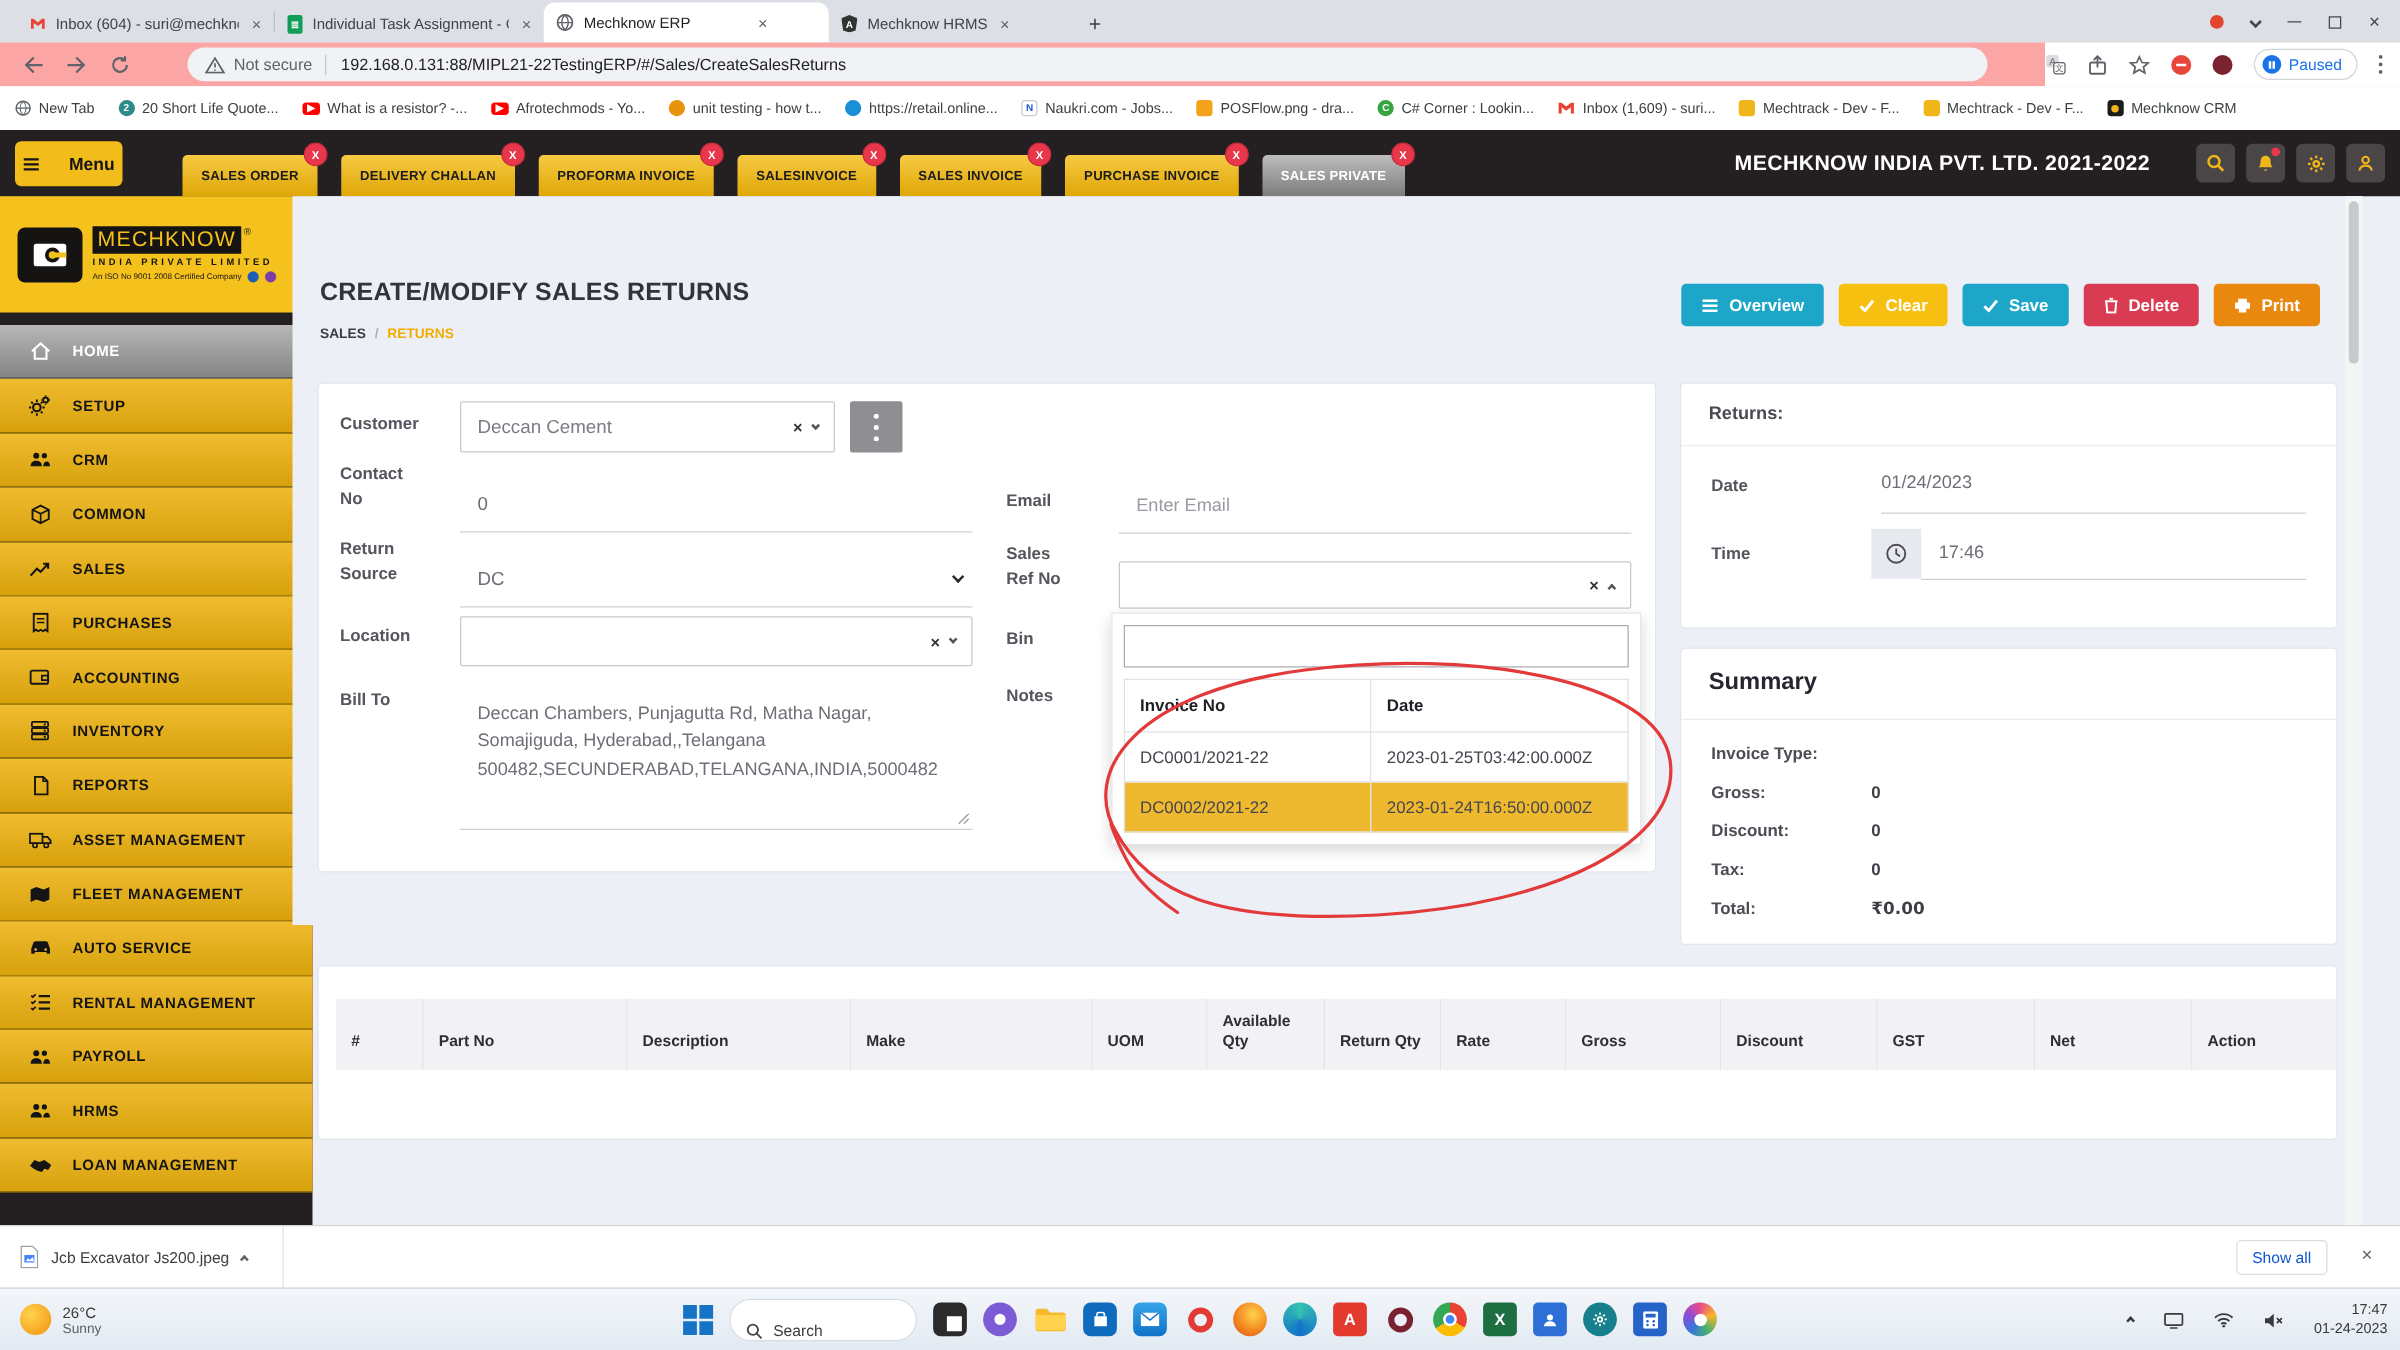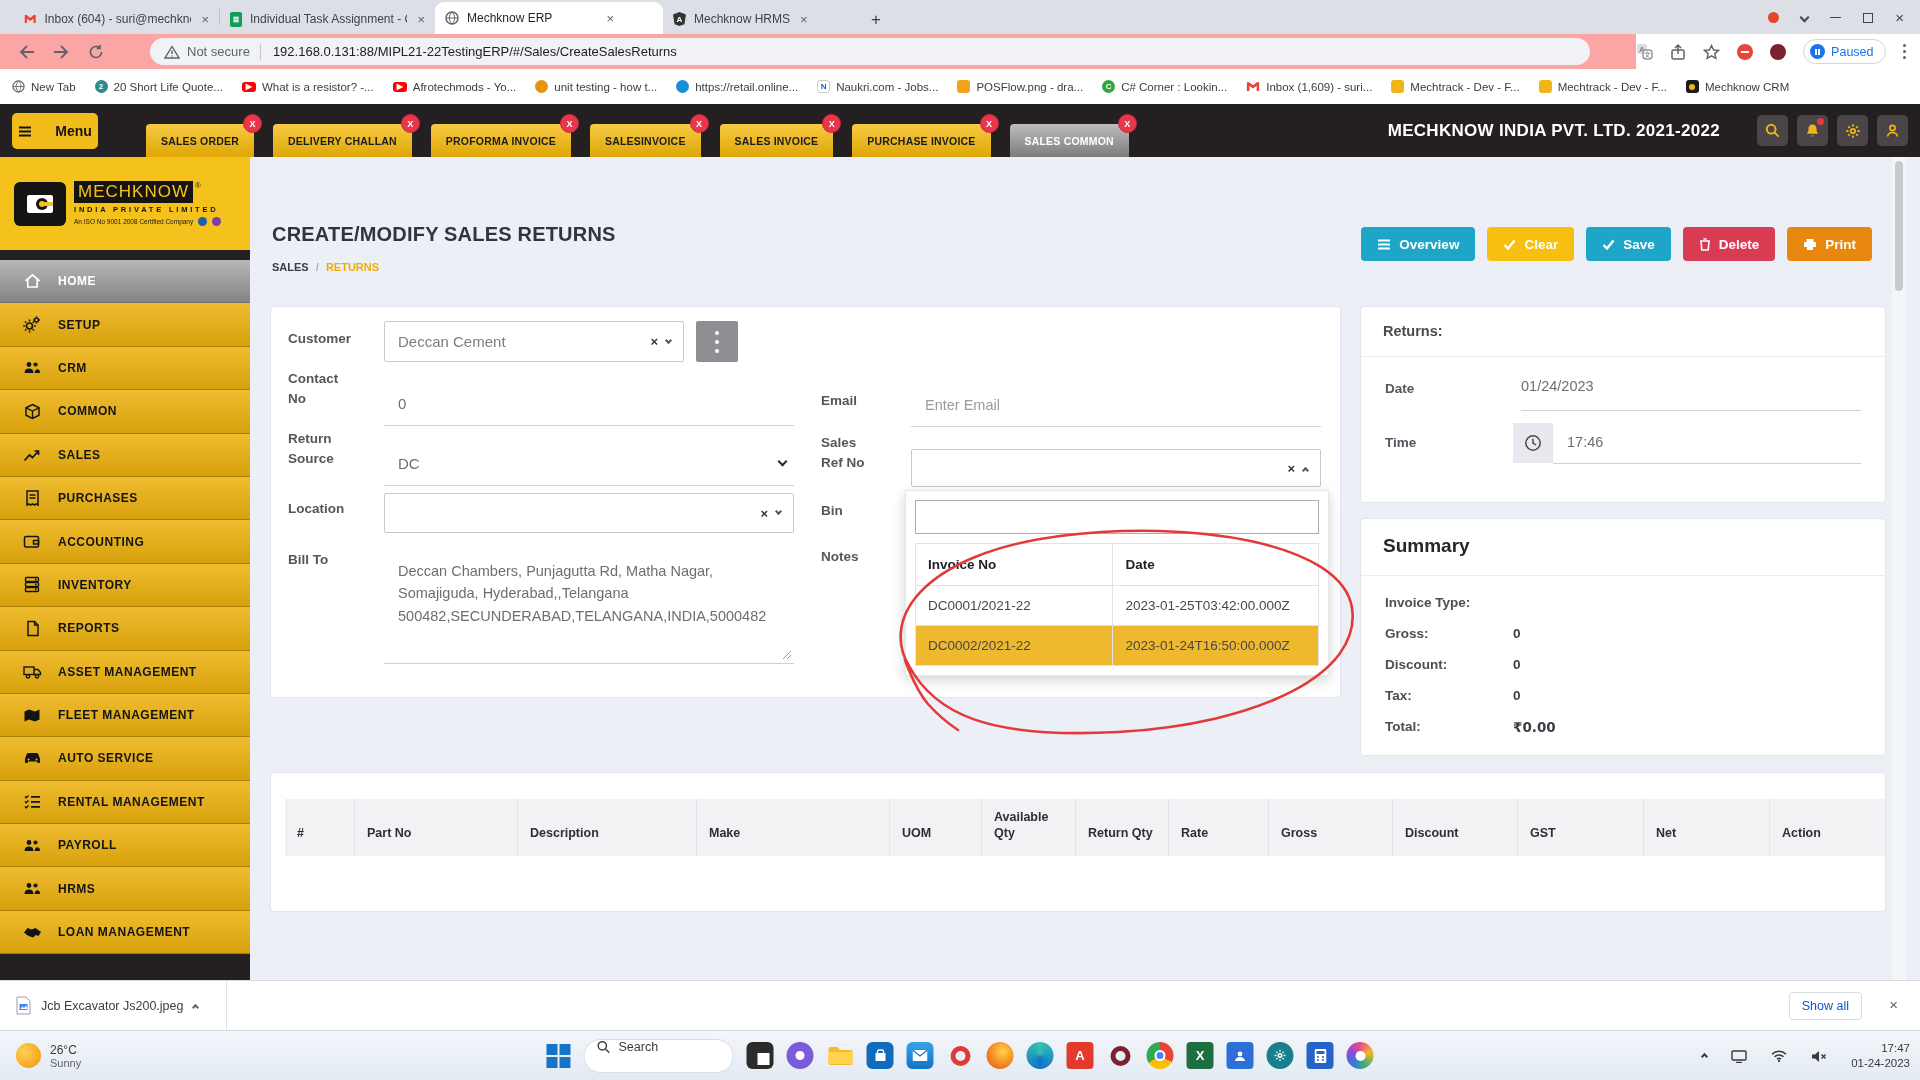--- a/index.html
+++ b/index.html
@@ -33,21 +33,21 @@
 .xbadge{position:absolute;top:-10px;right:-8px;width:19px;height:19px;border-radius:50%;background:#e8374a;color:#fff;font-size:9px;font-weight:bold;display:flex;align-items:center;justify-content:center;border:1px solid #c92a3c}
 #company{position:absolute;right:200px;top:17px;color:#fff;font-size:17px;font-weight:bold;letter-spacing:.3px}
 .hicon{width:31px;height:31px;border-radius:5px;background:#4a4546;display:flex;align-items:center;justify-content:center;position:relative}
 
 #sidebar{position:absolute;left:0;top:157px;width:250px;height:823px;background:#242021}
 #logoblock{height:93px;background:#f5c21d;display:flex;align-items:center;padding-left:14px;gap:8px}
 .sbitem{height:43.4px;display:flex;align-items:center;gap:16px;padding-left:22px;background:linear-gradient(#f0bc30,#d7a10c);border-bottom:1px solid #a87f00;font-size:12px;font-weight:bold;color:#141414;letter-spacing:.5px}
 .sbitem.active{background:linear-gradient(#b7b7b7,#848484);color:#fff;border-bottom:1px solid #6e6e6e;margin-top:10px}
 .sbicon{width:20px;display:flex;justify-content:center}
 
-#content{position:absolute;left:250px;top:157px;width:1656px;height:583px;background:#edeff6}
+#content{position:absolute;left:234px;top:157px;width:1656px;height:583px;background:#edeff6}
 .card{position:absolute;background:#fff;border:1px solid #e1e5f0;border-radius:4px}
 .flabel{position:absolute;font-size:13.5px;font-weight:bold;color:#55565e;line-height:1.5}
 .s2box{position:absolute;border:1px solid #c8c8cf;border-radius:2px;background:#fff;display:flex;align-items:center}
 .s2text{margin-left:13px;font-size:15px;color:#7c7d84;flex:1}
 .s2x{font-size:13px;font-weight:bold;color:#333;margin-right:8px}
 .ulinput{position:absolute;border-bottom:1px solid #cfcfd6;display:flex;align-items:center}
 .btn{height:34px;border-radius:4px;display:flex;align-items:center;gap:8px;padding:0 16px;color:#fff;font-size:13.5px;font-weight:bold}
 .hcell{background:#f2f2f5;border-right:1px solid #e2e2e7;display:flex;align-items:flex-end;padding:10px 12px 14px;font-size:12.5px;font-weight:bold;color:#2e2e36;line-height:1.3}
 .sumlabel{position:absolute;font-size:13.5px;font-weight:bold;color:#4c4d55}
 .sumval{position:absolute;font-size:13.5px;color:#3d3e46}
@@ -245,21 +245,21 @@
       </div>
     <div class="etab">
         <span>SALES INVOICE</span>
         <span class="xbadge">X</span>
       </div>
     <div class="etab">
         <span>PURCHASE INVOICE</span>
         <span class="xbadge">X</span>
       </div>
     <div class="etab active">
-        <span>SALES COMMON</span>
+        <span>SALES PRIVATE</span>
         <span class="xbadge">X</span>
       </div>
   </div>
   <div id="company">MECHKNOW INDIA PVT. LTD. 2021-2022</div>
   <div style="position:absolute;right:12px;top:11px;display:flex;gap:9px">
     <span class="hicon">
         <svg width="15" height="15" viewBox="0 0 15 15">
           <circle cx="6.2" cy="6.2" r="4.4" fill="none" stroke="#f0b519" stroke-width="2"></circle>
           <path d="M9.6 9.6 13.6 13.6" stroke="#f0b519" stroke-width="2"></path>
         </svg>
@@ -666,21 +666,21 @@
       <span style="display:block;font-size:11px;color:#5f6368">Sunny</span>
     </span>
   </div>
   <div id="centericons">
     <span style="display:grid;grid-template-columns:11px 11px;gap:2px">
         <i style="width:11px;height:11px;background:#1574c5"></i>
         <i style="width:11px;height:11px;background:#1574c5"></i>
         <i style="width:11px;height:11px;background:#1574c5"></i>
         <i style="width:11px;height:11px;background:#1574c5"></i>
       </span>
-    <span style="display:flex;align-items:flex-start;gap:8px;width:150px;height:34px;background:#fff;border:1px solid #d7dde4;border-radius:17px;padding-left:12px">
+    <span style="display:flex;align-items:flex-end;gap:8px;width:150px;height:34px;background:#fff;border:1px solid #d7dde4;border-radius:17px;padding-left:12px">
       <svg width="14" height="14" viewBox="0 0 15 15">
           <circle cx="6.2" cy="6.2" r="4.4" fill="none" stroke="#444" stroke-width="1.6"></circle>
           <path d="M9.6 9.6 13.6 13.6" stroke="#444" stroke-width="1.6"></path>
         </svg>
       <span style="font-size:12.5px;color:#3b3b3b">Search</span>
     </span>
     <span class="tico" style="background:#2b2b2b">
         <i style="width:12px;height:12px;background:#fff;margin:6px 0 0 6px"></i>
       </span>
     <span class="tico" style="background:#7b5cd6;border-radius:50%">

